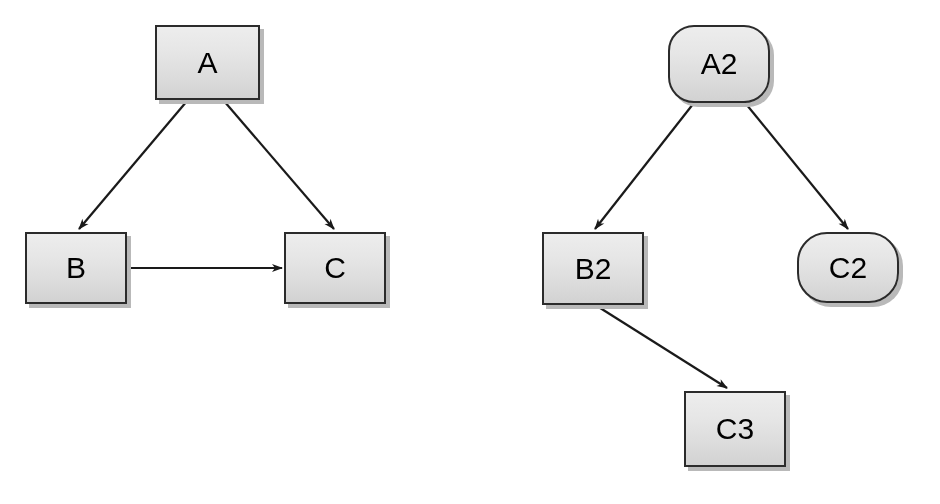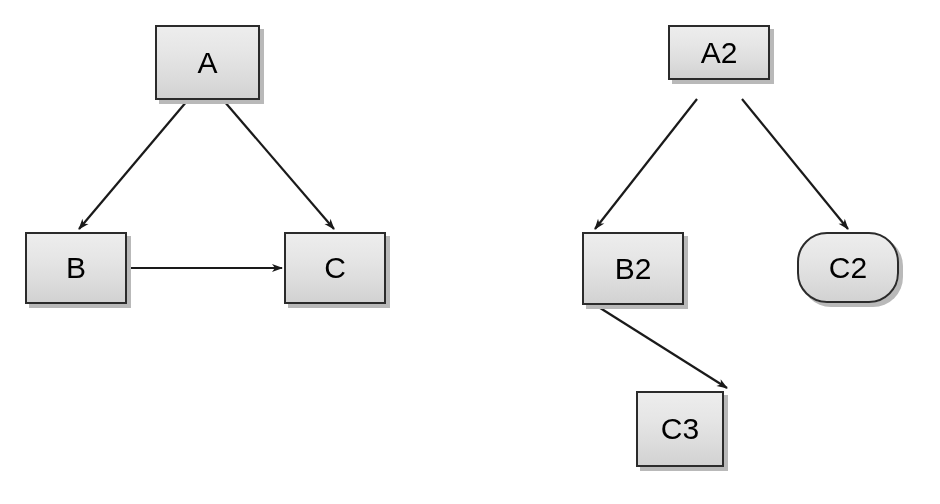--- a/index.html
+++ b/index.html
@@ -68,26 +68,26 @@
   <div id="nodes-group">
       <div class="node" style="left: 155px; top: 25px; width: 105px; height: 75px;">
         <span class="node-label">A</span>
       </div>
       <div class="node" style="left: 25px; top: 232px; width: 102px; height: 72px;">
         <span class="node-label">B</span>
       </div>
       <div class="node" style="left: 284px; top: 232px; width: 102px; height: 72px;">
         <span class="node-label">C</span>
       </div>
-      <div class="node" style="left: 668px; top: 25px; width: 102px; height: 55px;">
+      <div class="node" style="left: 668px; top: 25px; width: 102px; height: 78px; border-radius: 26px;">
         <span class="node-label">A2</span>
       </div>
-      <div class="node" style="left: 542px; top: 232px; width: 102px; height: 73px; margin-left: 40px;">
+      <div class="node" style="left: 542px; top: 232px; width: 102px; height: 73px;">
         <span class="node-label">B2</span>
       </div>
       <div class="node" style="left: 797px; top: 232px; width: 102px; height: 71px; border-radius: 30px;">
         <span class="node-label">C2</span>
       </div>
-      <div class="node" style="left: 636px; top: 391px; width: 88px; height: 76px; align-items: center;">
+      <div class="node" style="left: 684px; top: 391px; width: 102px; height: 76px; align-items: center;">
         <span class="node-label">C3</span>
       </div>
     </div>
 </div>
 
 </body></html>

